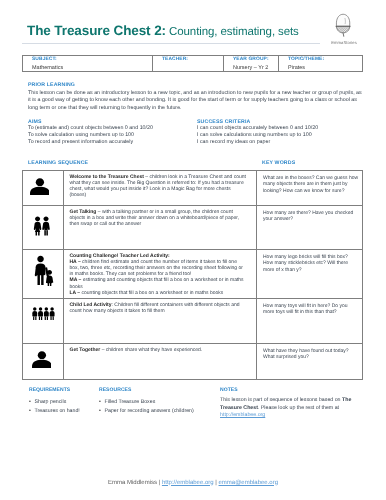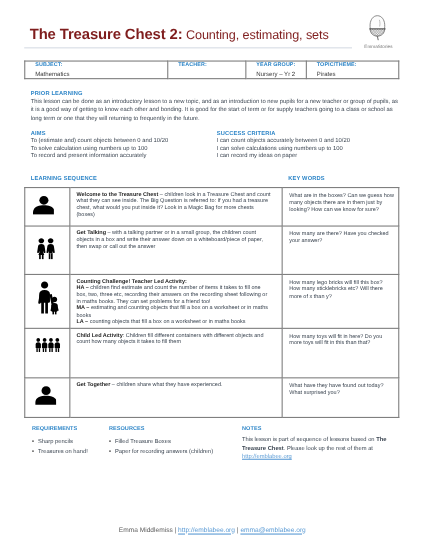--- a/index.html
+++ b/index.html
@@ -2,21 +2,21 @@
 <html><head>
 <meta charset="utf-8">
 <style>
   html,body{margin:0;padding:0;}
   body{width:386px;height:500px;background:#ffffff;font-family:"Liberation Sans",sans-serif;overflow:hidden;
        -webkit-font-smoothing:antialiased;text-rendering:geometricPrecision;}
   .page{position:relative;width:386px;height:500px;transform:translateZ(0);}
 
   
   .title{position:absolute;left:27px;top:23px;font-size:13.5px;font-weight:bold;
-         color:#7f1d1d;white-space:nowrap;letter-spacing:-0.1px;}
+         color:#0f766e;white-space:nowrap;letter-spacing:-0.1px;}
   .title .sub{font-weight:normal;font-size:11.5px;}
   .logo{position:absolute;left:333.5px;top:13px;width:19px;height:24px;}
   .logo-label{position:absolute;left:320px;top:39.6px;width:48px;text-align:center;
               font-size:4.2px;color:#757575;letter-spacing:0.05px;}
   .rule{position:absolute;left:22px;top:43px;width:298px;height:1px;background:#D6DCE4;}
 
   
   .info-table{position:absolute;left:22px;top:54.5px;width:341px;border-collapse:collapse;
               table-layout:fixed;}
   .info-table td{border:0.8px solid #7F7F7F;padding:0;vertical-align:top;box-sizing:border-box;}

